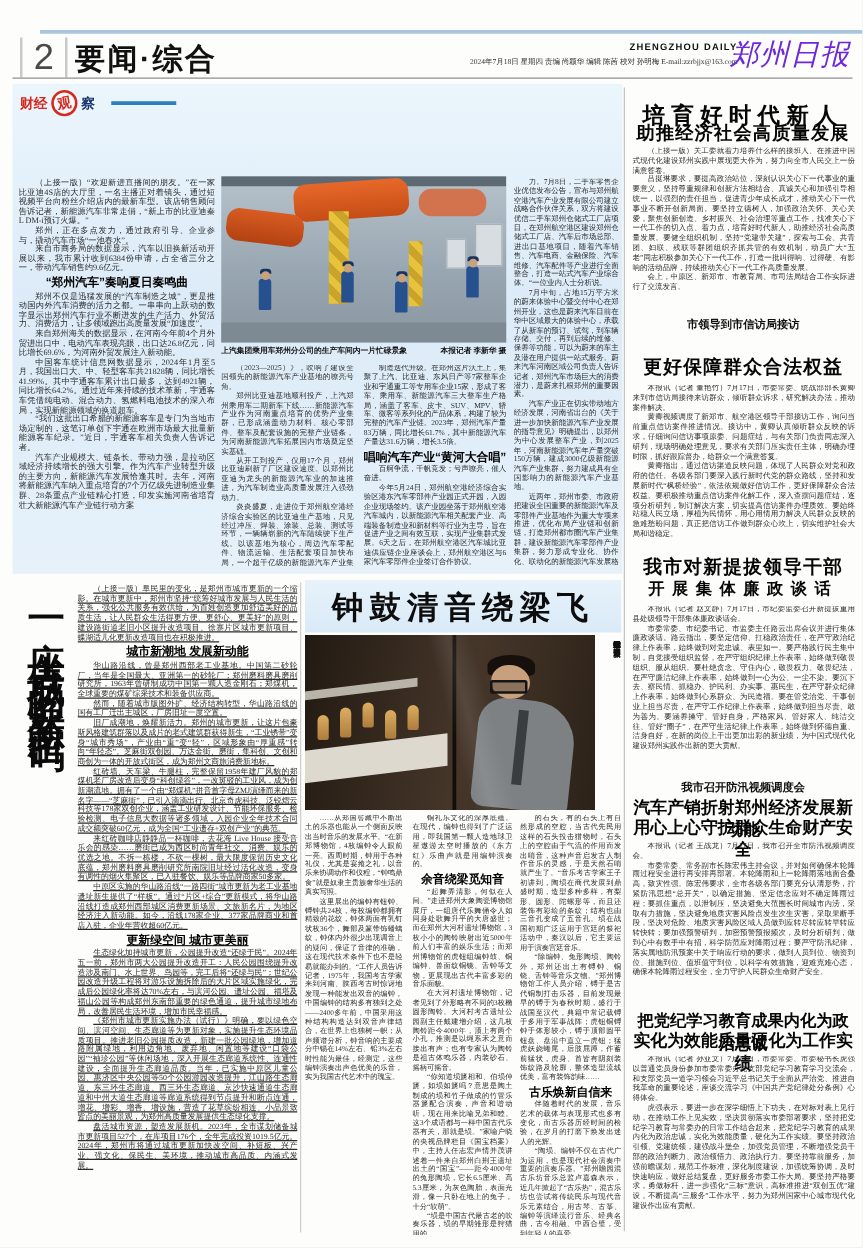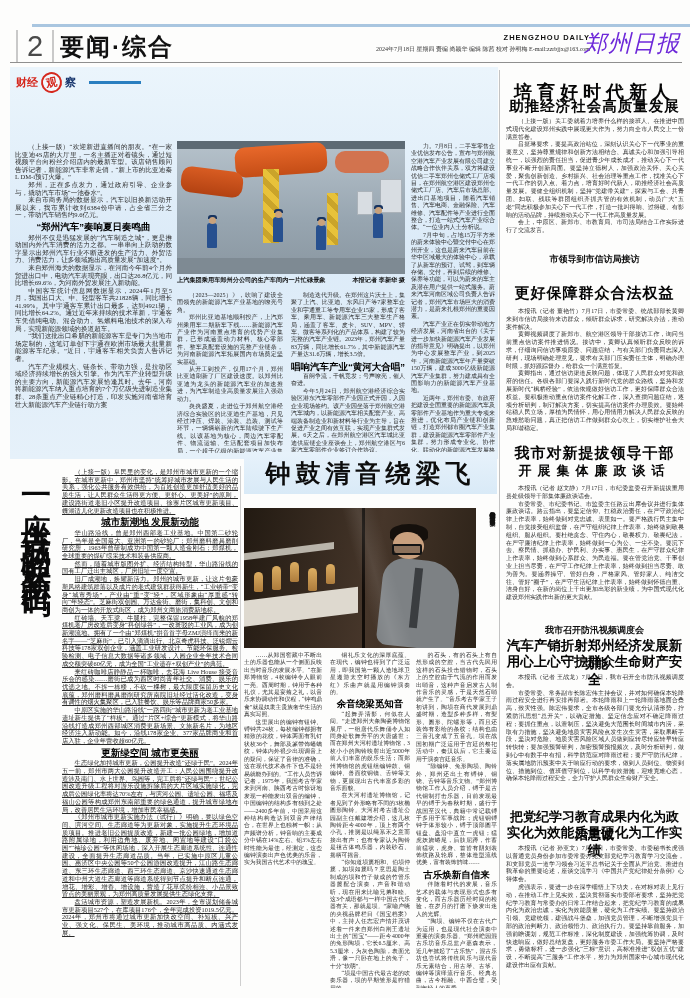--- a/index.html
+++ b/index.html
@@ -46,21 +46,21 @@
   .p1-floor{position:absolute;left:0;bottom:0;width:228px;height:16px;background:#7e8a93;}
   .worker{position:absolute;width:10px;height:25px;background:#27508f;border-radius:3px 3px 1px 1px;}
   .worker i{position:absolute;left:1.5px;top:-6px;width:7px;height:7px;border-radius:50%;background:#c9a27c;}
   .worker b{position:absolute;left:0.5px;top:-8px;width:9px;height:4px;border-radius:3px 3px 0 0;background:#17335f;}
   
   .city-title{left:12px;top:478px;width:44px;height:470px;writing-mode:vertical-rl;text-orientation:upright;
               font-family:"Liberation Sans",sans-serif;font-weight:bold;font-size:30px;letter-spacing:11px;color:#0a0a0a;}
   .cb{overflow:hidden;font-size:6.3px;line-height:7.7px;color:#2b2b2b;}
   .city-body{left:62px;top:468px;width:176px;height:520px;text-decoration:underline;}
   
-  .music-titlebox{left:244px;top:452px;width:253px;height:42px;background:linear-gradient(180deg,#e7f2fb,#d9eaf7);
+  .music-titlebox{left:244px;top:464px;width:253px;height:42px;background:linear-gradient(180deg,#e7f2fb,#d9eaf7);
                   display:flex;align-items:center;justify-content:center;}
   .music-title{font-family:"Liberation Sans",sans-serif;font-weight:bold;font-size:25px;letter-spacing:5px;color:#0d0d0d;}
   .music-photo{left:244px;top:508px;width:232px;height:140px;overflow:hidden;background:linear-gradient(100deg,#221a12 0%,#46362a 55%,#2c2218 100%);}
   .p2-shelf{position:absolute;left:-6px;top:86px;width:120px;height:26px;background:#ded9cf;transform:skewY(-7deg);}
   .p2-shelf2{position:absolute;left:-6px;top:40px;width:96px;height:7px;background:#b9b4aa;transform:skewY(-7deg);}
   .fig{position:absolute;width:9px;height:20px;border-radius:5px 5px 2px 2px;background:linear-gradient(180deg,#dcae62,#ad7c3c);}
   .p2-glare{position:absolute;left:0;top:0;width:232px;height:140px;
             background:linear-gradient(75deg,transparent 50%,rgba(255,255,255,.09) 56%,transparent 63%);}
   .p2-frame{position:absolute;left:118px;top:0;width:3px;height:140px;background:#120d09;}
   .boy-hair{position:absolute;left:146px;top:16px;width:38px;height:17px;border-radius:50% 50% 20% 20%;background:#15100c;}

